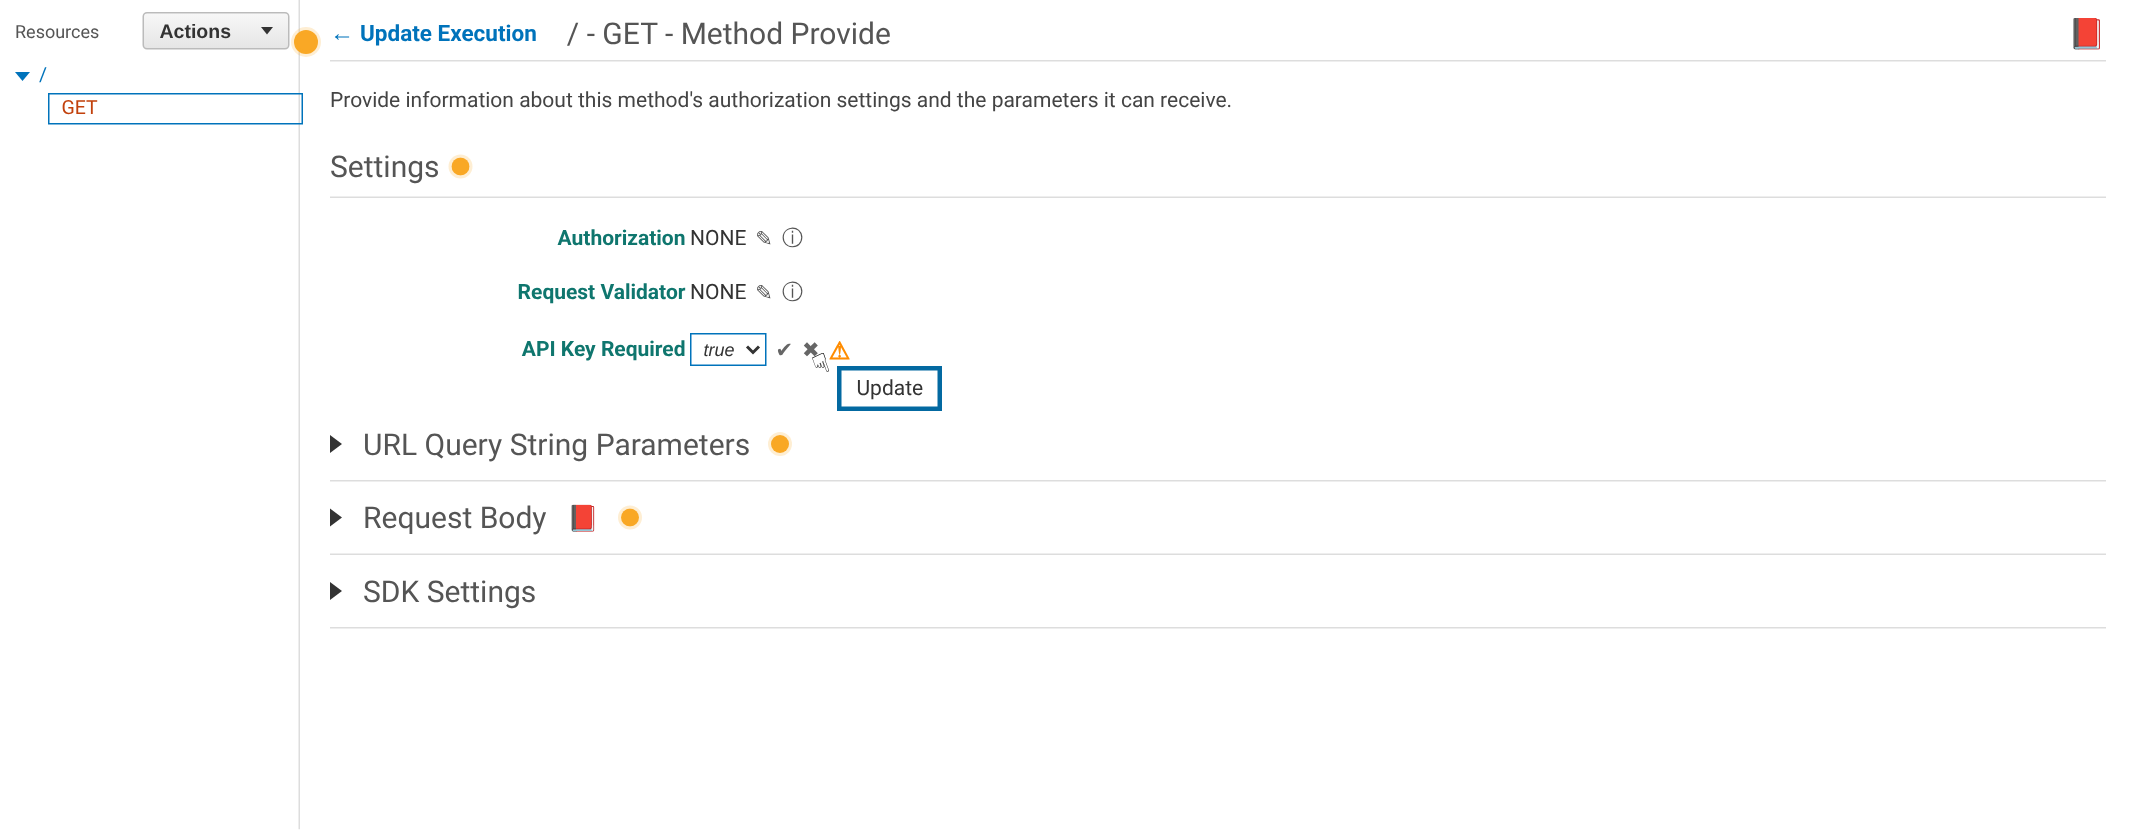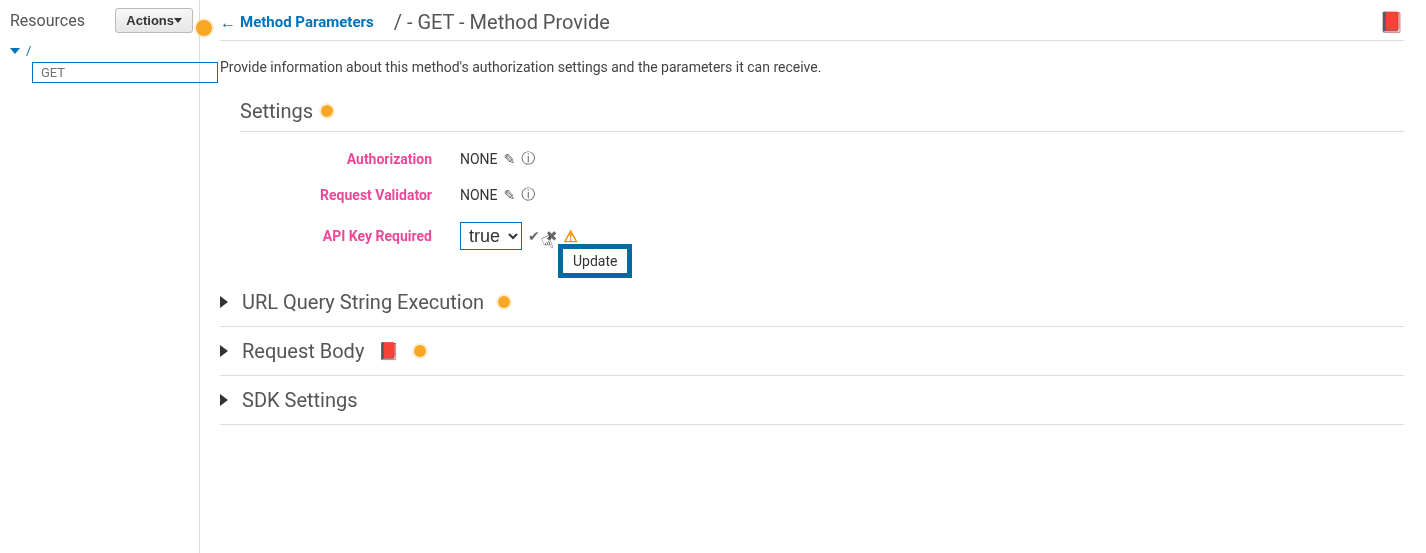--- a/index.html
+++ b/index.html
@@ -23,36 +23,36 @@
     padding: 8px 6px;
     flex-shrink: 0;
   }
   .sidebar-header {
     display: flex;
     align-items: center;
     justify-content: space-between;
     margin-bottom: 10px;
   }
   .sidebar-title {
-    font-size: 16px;
+    font-size: 12px;
     color: #555;
     padding-left: 4px;
   }
   .actions-btn {
     background: linear-gradient(#f7f7f7, #e6e6e6);
     border: 1px solid #bbb;
     border-radius: 3px;
     padding: 4px 10px;
     font-weight: bold;
     font-size: 13px;
     cursor: pointer;
     color: #333;
     display: inline-flex;
     align-items: center;
-    gap: 0;
+    gap: 20px;
   }
   .caret-down {
     width: 0; height: 0;
     border-left: 4px solid transparent;
     border-right: 4px solid transparent;
     border-top: 5px solid #333;
   }
   .tree {
     padding-left: 4px;
   }
@@ -67,24 +67,24 @@
   .chev-down {
     width: 0; height: 0;
     border-left: 5px solid transparent;
     border-right: 5px solid transparent;
     border-top: 6px solid #0073bb;
     cursor: pointer;
   }
   .tree-method {
     margin-left: 22px;
     border: 1px solid #0073bb;
-    color: #737373;
+    color: #c2410c;
     padding: 2px 8px;
     font-size: 13px;
-    width: 186px;
+    width: 170px;
     cursor: pointer;
   }
   .annot-circle {
     width: 16px; height: 16px;
     border-radius: 50%;
     background: #f9a825;
     border: 2px solid rgba(249,168,37,0.4);
     box-shadow: 0 0 0 2px rgba(249,168,37,0.2);
     display: inline-block;
     vertical-align: middle;
@@ -140,54 +140,54 @@
   }
   .section-heading {
     font-size: 20px;
     color: #555;
     padding-bottom: 8px;
     border-bottom: 1px solid #ddd;
     display: flex;
     align-items: center;
     gap: 8px;
     margin-bottom: 18px;
-    margin-left: 20px;
   }
   .settings-table {
     margin-bottom: 28px;
   }
   .settings-row {
     display: flex;
     align-items: center;
     margin-bottom: 18px;
   }
   .settings-label {
     width: 240px;
     text-align: right;
     font-weight: bold;
-    color: #ec4899;
-    padding-right: 28px;
+    color: #0f766e;
+    padding-right: 3px;
   }
   .settings-value {
     display: flex;
     align-items: center;
     gap: 6px;
     color: #333;
     position: relative;
   }
   .pencil-icon, .info-icon {
     color: #555;
     cursor: pointer;
   }
   select.api-key-select {
     border: 1px solid #0073bb;
     padding: 2px 4px;
-    font-size: 18px;
+    font-size: 12px;
     color: #333;
     background: #fff;
+    font-style: italic;
   }
   .check-icon, .x-icon {
     color: #666;
     cursor: pointer;
     font-size: 14px;
   }
   .warn-icon {
     color: #ff8c00;
     font-weight: bold;
     font-size: 16px;
@@ -200,21 +200,21 @@
     color: #000;
     pointer-events: none;
     z-index: 5;
     transform: rotate(-20deg);
   }
   .tooltip {
     position: absolute;
     left: 98px;
     top: 22px;
     background: #fff;
-    border: 5px solid #0369a1;
+    border: 3px solid #0369a1;
     padding: 4px 10px;
     font-size: 14px;
     color: #333;
     z-index: 4;
   }
   .collapsible {
     font-size: 20px;
     color: #555;
     padding: 12px 0;
     border-bottom: 1px solid #ddd;
@@ -257,21 +257,21 @@
       </div>
       <div class="tree-method">GET</div>
     </div>
     <span class="annot-circle sidebar-annot"></span>
   </div>
 
   <div class="main">
     <div class="title-row">
       <span class="method-exec-link">
         <span class="arrow-left">←</span>
-        <span>Method Parameters</span>
+        <span>Update Execution</span>
       </span>
       <span class="page-title">/ - GET - Method Provide</span>
       <span class="book-icon">📕</span>
     </div>
 
     <div class="description">Provide information about this method's authorization settings and the parameters it can receive.</div>
 
     <div class="section-heading">
       <span>Settings</span>
       <span class="annot-circle annot-small"></span>
@@ -304,21 +304,21 @@
           <span class="x-icon">✖</span>
           <span class="warn-icon">⚠</span>
           <span class="cursor-pointer">☟</span>
           <div class="tooltip">Update</div>
         </div>
       </div>
     </div>
 
     <div class="collapsible">
       <span class="caret-right"></span>
-      <span>URL Query String Execution</span>
+      <span>URL Query String Parameters</span>
       <span class="annot-circle annot-small"></span>
     </div>
     <div class="collapsible">
       <span class="caret-right"></span>
       <span>Request Body</span>
       <span class="book-small">📕</span>
       <span class="annot-circle annot-small"></span>
     </div>
     <div class="collapsible">
       <span class="caret-right"></span>

